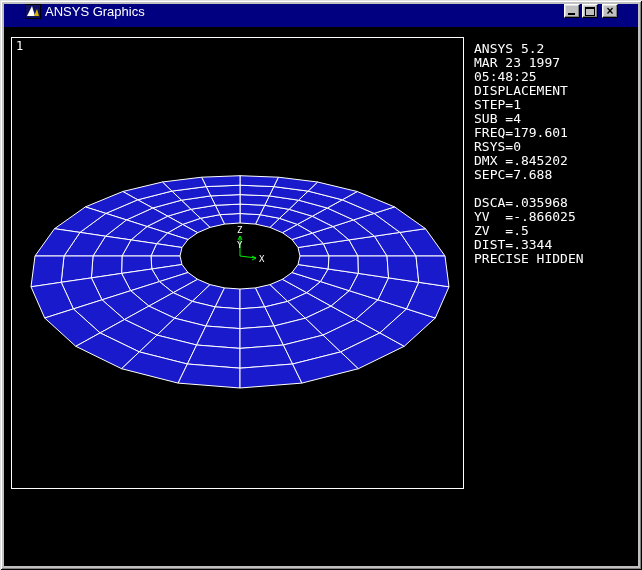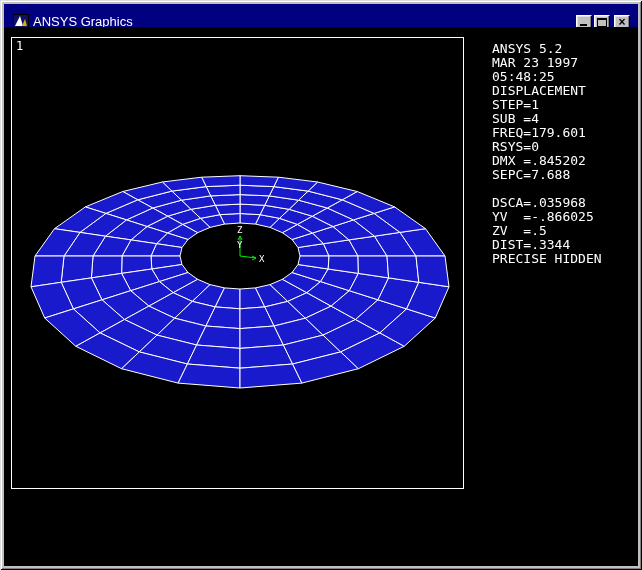--- a/index.html
+++ b/index.html
@@ -2,22 +2,22 @@
 <html><head>
 <meta charset="utf-8">
 <style>
   html,body{margin:0;padding:0;background:#808080;}
   #stage{position:relative;width:642px;height:570px;overflow:hidden;
          font-family:"Liberation Sans",sans-serif;}
   .window{position:absolute;inset:0;background:var(--chrome,#c0c0c0);
           box-shadow:inset 1px 1px 0 #dfdfdf, inset -1px -1px 0 #000,
                      inset 2px 2px 0 #ffffff, inset -2px -2px 0 #808080;}
   .titlebar{position:absolute;left:4px;top:4px;right:4px;height:35px;
-            background:var(--titlebar,#000080);display:flex;align-items:center;
-            padding:0 8px;box-sizing:border-box;}
+            background:var(--titlebar,#000080);display:flex;align-items:flex-start;
+            padding:0 20px;box-sizing:border-box;}
   .title-icon{width:16px;height:15px;margin:0 4px 0 1px;flex:0 0 auto;display:block;}
   .title-text{color:#ffffff;font-size:13px;flex:1;white-space:nowrap;
               font-family:"Liberation Sans",sans-serif;}
   .controls{display:flex;align-items:center;}
   .ctrl{width:16px;height:14px;background:#c0c0c0;position:relative;padding:0;margin:0;
         border:1px solid;border-color:#ffffff #000000 #000000 #ffffff;
         box-shadow:inset -1px -1px 0 #808080, inset 1px 1px 0 #dfdfdf;
         font-family:"Liberation Sans",sans-serif;cursor:default;}
   .ctrl + .ctrl{margin-left:2px;}
   .ctrl.close{margin-left:4px;}
@@ -25,21 +25,21 @@
   .glyph-max{position:absolute;left:2px;top:2px;width:8px;height:6px;
              border:1px solid #000;border-top-width:2px;}
   .glyph-close{position:absolute;left:0;top:-1px;width:100%;text-align:center;
                font-size:12px;font-weight:bold;color:#000;line-height:14px;}
   .client{position:absolute;left:4px;top:27px;right:4px;bottom:4px;background:var(--bg,#000);}
   .plot{position:absolute;left:7px;top:10px;width:451px;height:450px;
         border:1px solid #ffffff;}
   .plot svg{position:absolute;left:0;top:0;display:block;}
   .winnum{position:absolute;left:4px;top:1px;color:#ffffff;
           font:12px "DejaVu Sans Mono",monospace;z-index:2;}
-  .legend{position:absolute;left:488px;top:15px;color:var(--text,#ffffff);
+  .legend{position:absolute;left:470px;top:15px;color:var(--text,#ffffff);
           font-family:"DejaVu Sans Mono",monospace;font-size:13px;line-height:14px;
           white-space:pre;letter-spacing:0;}
   .ann-line{height:14px;}
 </style>
 </head>
 <body>
 
 <div id="stage" style="--titlebar: #000080; --chrome: #c0c0c0; --bg: #000000; --text: #ffffff;">
   <div class="window">
 

